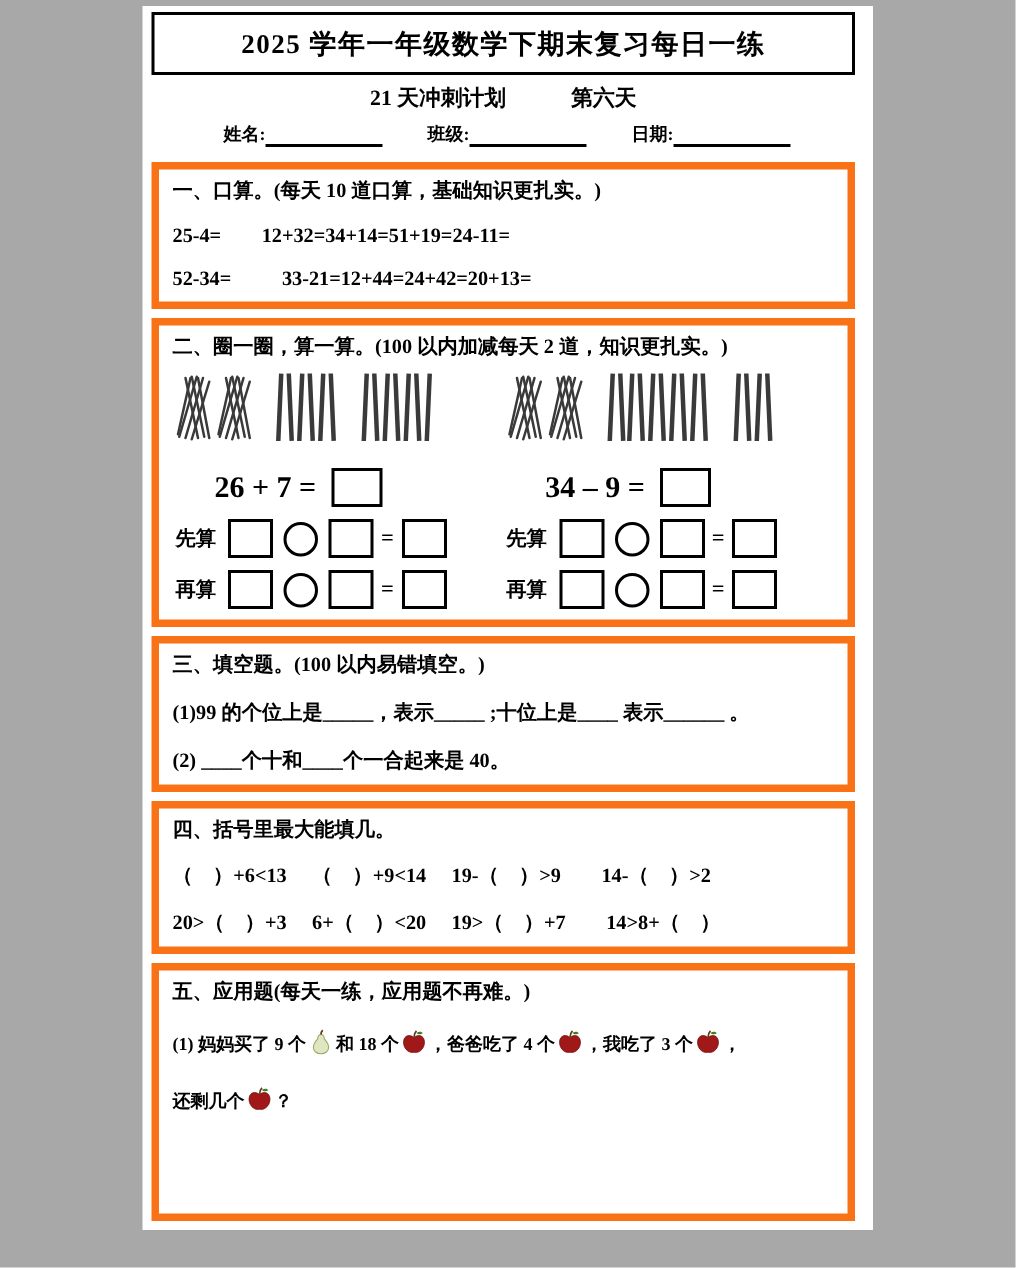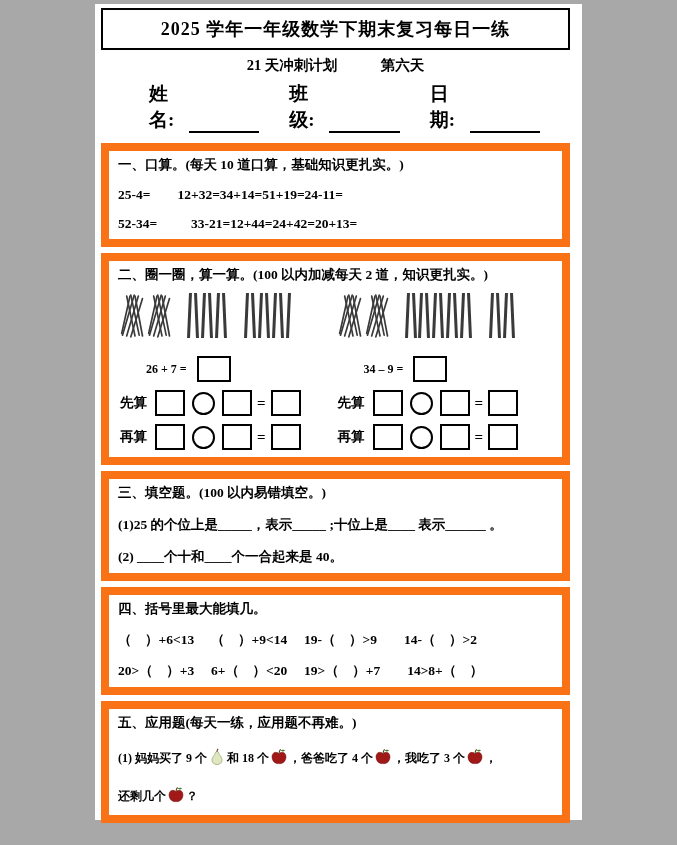--- a/index.html
+++ b/index.html
@@ -23,46 +23,47 @@
     text-align: center;
     font-size: 18px; font-weight: bold;
     padding: 7px 2px; letter-spacing: 1px;
   }
   .subtitle {
     text-align: center; font-size: 14.5px; font-weight: bold;
     margin-top: 6px; white-space: pre-wrap;
   }
   .info-row {
     display: flex; align-items: flex-end;
-    font-size: 19px; font-weight: bold;
+    font-size: 12px; font-weight: bold;
     margin: 6px 0 4px 48px;
+    text-align: right;
   }
   .info-item { display: flex; align-items: flex-end; margin-right: 30px; }
   .blank { display: inline-block; width: 78px; height: 15px; border-bottom: 2px solid #000; }
   .section {
-    border: 8px solid #f97316;
+    border: 5px solid #f97316;
     margin-top: 6px;
     padding: 5px 9px 7px 9px;
     font-size: 13.5px;
   }
   .sec-heading { font-weight: bold; font-size: 13.5px; }
   .calc-line { font-weight: bold; white-space: pre-wrap; margin-top: 13px; font-size: 13.5px; }
   .fill-line { font-weight: bold; white-space: pre-wrap; margin-top: 14px; font-size: 13.5px; }
 
   
   .two-col { display: flex; margin-top: 3px; }
   .col { width: 50%; box-sizing: border-box; padding: 0 2px; }
   .sticks { height: 60px; display: flex; align-items: flex-start; padding-top: 3px; }
   .bundlegroup { display: flex; margin-right: 12px; }
   .bundle { width: 25px; height: 52px; margin-right: 2px; }
   .stickgroup { display: flex; align-items: flex-start; margin-right: 16px; padding-top: 3px; }
   .stick { display: inline-block; width: 2.5px; height: 45px; background: #3a3a3a; margin: 0 2.2px; }
   .stick:nth-child(odd) { transform: rotate(2.5deg); }
   .stick:nth-child(even) { transform: rotate(-2.5deg); }
-  .prob-row { font-weight: bold; font-size: 12px; margin: 6px 0 0 26px; display: flex; align-items: center; }
+  .prob-row { font-weight: bold; font-size: 20px; margin: 6px 0 0 26px; display: flex; align-items: center; }
   .ansbox { display: inline-block; width: 30px; height: 22px; border: 2px solid #000; margin-left: 10px; }
   .step-row { display: flex; align-items: center; margin-top: 8px; font-weight: bold; }
   .step-label { margin-right: 8px; }
   .sq { width: 26px; height: 22px; border: 2px solid #000; display: inline-block; }
   .circ { width: 19px; height: 19px; border: 2px solid #000; border-radius: 50%; display: inline-block; margin: 0 7px; }
   .eq { margin: 0 5px; font-size: 15px; }
 
   
   .sec5 { flex: 1; }
   .app-line { font-weight: bold; margin-top: 14px; line-height: 2.0; font-size: 12px; }
@@ -228,21 +229,21 @@
           <span class="eq">=</span>
           <span class="sq"></span>
         </div>
       </div>
 
     </div>
   </div>
 
   <div class="section">
     <div class="sec-heading">三、填空题。(100 以内易错填空。)</div>
-    <div class="fill-line">(1)25 的个位上是_____，表示_____ ;十位上是____ 表示______ 。</div>
+    <div class="fill-line">(1)99 的个位上是_____，表示_____ ;十位上是____ 表示______ 。</div>
     <div class="fill-line">(2) ____个十和____个一合起来是 40。</div>
   </div>
 
   <div class="section">
     <div class="sec-heading">四、括号里最大能填几。</div>
     <div class="calc-line">（    ）+6&lt;13     （    ）+9&lt;14     19-（    ）&gt;9        14-（    ）&gt;2</div>
     <div class="calc-line">20&gt;（    ）+3     6+（    ）&lt;20     19&gt;（    ）+7        14&gt;8+（    ）</div>
   </div>
 
   <div class="section sec5">

